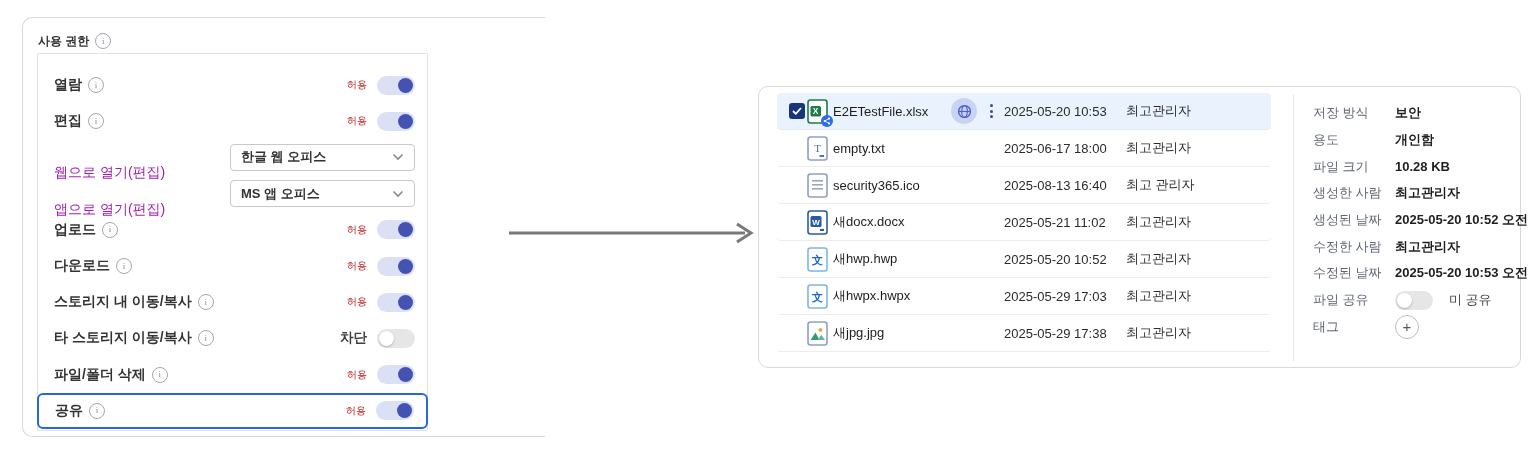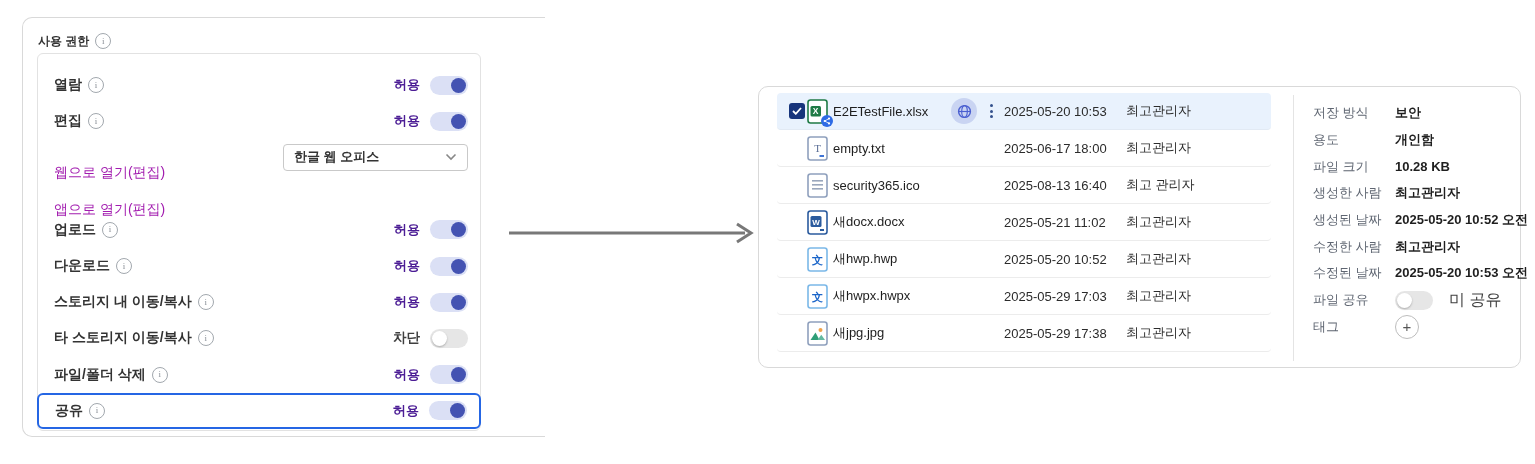--- a/index.html
+++ b/index.html
@@ -7,30 +7,30 @@
           font-family:"Liberation Sans","DejaVu Sans",sans-serif;color:#333;}
 
   
   .perm-card{position:absolute;left:22px;top:17px;width:523px;height:420px;background:#fff;
              border:1px solid #d9d9d9;border-right:none;border-radius:10px 0 0 10px;box-sizing:border-box;}
   .perm-header{display:flex;align-items:center;gap:6px;padding:12px 0 0 15px;height:22px;}
   .perm-title{font-size:12px;font-weight:700;color:#333;}
   .info-icon{display:inline-flex;align-items:center;justify-content:center;width:14px;height:14px;
              border:1.2px solid #a2a8ae;border-radius:50%;font-size:9px;line-height:1;color:#8a9097;
              font-family:"Liberation Serif",serif;flex:0 0 auto;}
-  .perm-box{position:absolute;left:14px;top:35px;width:444px;height:378px;border:1px solid #e2e2e2;
-            border-radius:6px;box-sizing:border-box;padding-top:13px;background:#fff;}
+  .perm-box{position:absolute;left:14px;top:35px;width:391px;height:378px;border:1px solid #e2e2e2;
+            border-radius:1px;box-sizing:border-box;padding-top:13px;background:#fff;}
   .prow{display:flex;align-items:center;justify-content:space-between;height:36.2px;
         padding:0 12px 0 16px;box-sizing:border-box;}
   .prow.highlighted{border:2px solid #2566e4;border-radius:6px;margin:0 -1px -1px -1px;background:#fff;}
   .plabel{display:flex;align-items:center;gap:6px;}
   .plabel .txt{font-size:14px;font-weight:700;color:#333;}
   .prow.is-dropdown .plabel .txt{font-weight:400;color:#a21caf;margin-top:32px;}
   .pright{display:flex;align-items:center;gap:10px;}
-  .state-allow{font-size:13px;color:#4c1d95;font-weight:700;}
+  .state-allow{font-size:10px;color:#b91c1c;font-weight:400;}
   .state-block{font-size:13.5px;color:#3f3f3f;font-weight:600;}
   .toggle{position:relative;width:38px;height:19px;border-radius:10px;flex:0 0 auto;cursor:pointer;}
   .toggle.on{background:#dbe0f5;}
   .toggle.off{background:#e6e6e6;}
   .toggle .knob{position:absolute;top:2px;width:15px;height:15px;border-radius:50%;}
   .toggle.on .knob{right:2px;background:#4453b2;}
   .toggle.off .knob{left:2px;background:#fff;box-shadow:0 1px 2px rgba(0,0,0,.25);}
   .select{display:flex;align-items:center;justify-content:space-between;width:185px;height:27px;
           border:1px solid #c9c9c9;border-radius:4px;box-sizing:border-box;padding:8px 10px;background:#fff;cursor:pointer;}
   .select .val{font-size:13px;font-weight:700;color:#333;}
@@ -61,21 +61,21 @@
   .vdivider{position:absolute;left:534px;top:8px;width:1px;height:266px;background:#e4e4e4;}
 
   
   .details{position:absolute;left:554px;top:13px;right:16px;}
   .drow{display:flex;align-items:center;height:26.7px;}
   .dlabel{flex:0 0 82px;font-size:13px;color:#5f6672;}
   .dvalue{font-size:13px;color:#1f1f1f;font-weight:600;display:flex;align-items:center;gap:6px;white-space:nowrap;}
   .mini-toggle{position:relative;width:38px;height:19px;border-radius:10px;background:#e6e6e6;cursor:pointer;flex:0 0 auto;}
   .mini-toggle .knob{position:absolute;top:2px;left:2px;width:15px;height:15px;border-radius:50%;
                      background:#fff;box-shadow:0 1px 2px rgba(0,0,0,.25);}
-  .dstate{font-size:16px;color:#3f3f3f;font-weight:500;margin-left:10px;}
+  .dstate{font-size:13px;color:#3f3f3f;font-weight:500;margin-left:10px;}
   .tag-add{width:24px;height:24px;border-radius:50%;border:1px solid #bdbdbd;background:#fff;
            display:flex;align-items:center;justify-content:center;font-size:15px;color:#555;
            cursor:pointer;line-height:1;padding:0;}
 </style>
 </head>
 <body>
 
 <div class="canvas">
 
   <div class="perm-card">
@@ -119,20 +119,30 @@
                 <svg width="12" height="8" viewBox="0 0 12 8" style="display:block">
                   <path d="M1.5 1.5 L6 6 L10.5 1.5" fill="none" stroke="#888" stroke-width="1.6"></path>
                 </svg>
               </span>
             </div>
           </div>
         </div>
         <div class="prow is-dropdown">
           <div class="plabel">
             <span class="txt">앱으로 열기(편집)</span>
+          </div>
+          <div class="pright">
+            <div class="select">
+              <span class="val">MS 앱 오피스</span>
+              <span>
+                <svg width="12" height="8" viewBox="0 0 12 8" style="display:block">
+                  <path d="M1.5 1.5 L6 6 L10.5 1.5" fill="none" stroke="#888" stroke-width="1.6"></path>
+                </svg>
+              </span>
+            </div>
           </div>
         </div>
         <div class="prow">
           <div class="plabel">
             <span class="txt">업로드</span>
             <span class="info-icon">i</span>
           </div>
           <div class="pright">
             <span class="state-allow">허용</span>
             <span class="toggle on">

